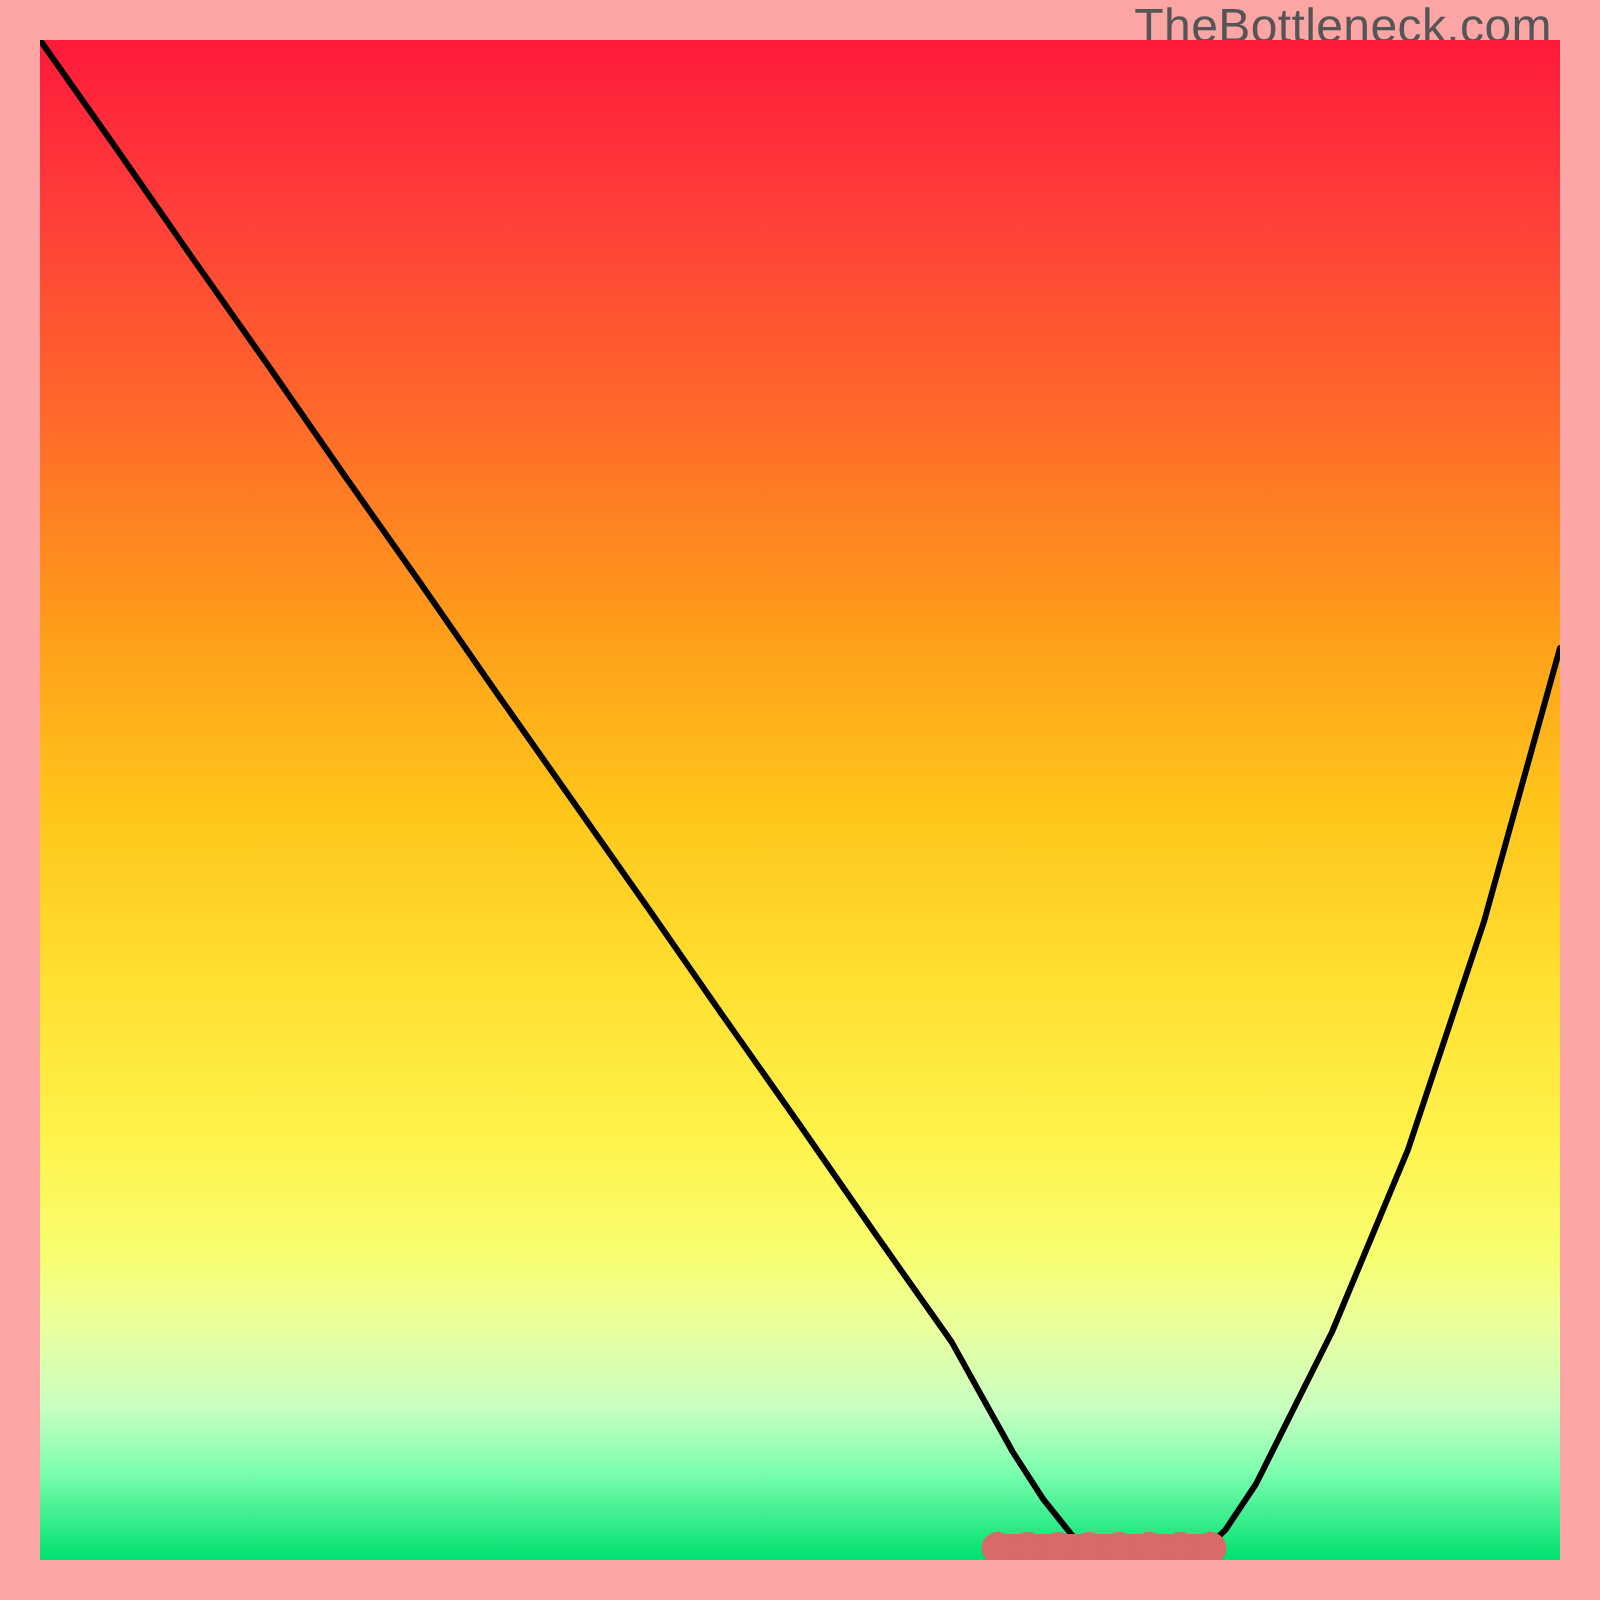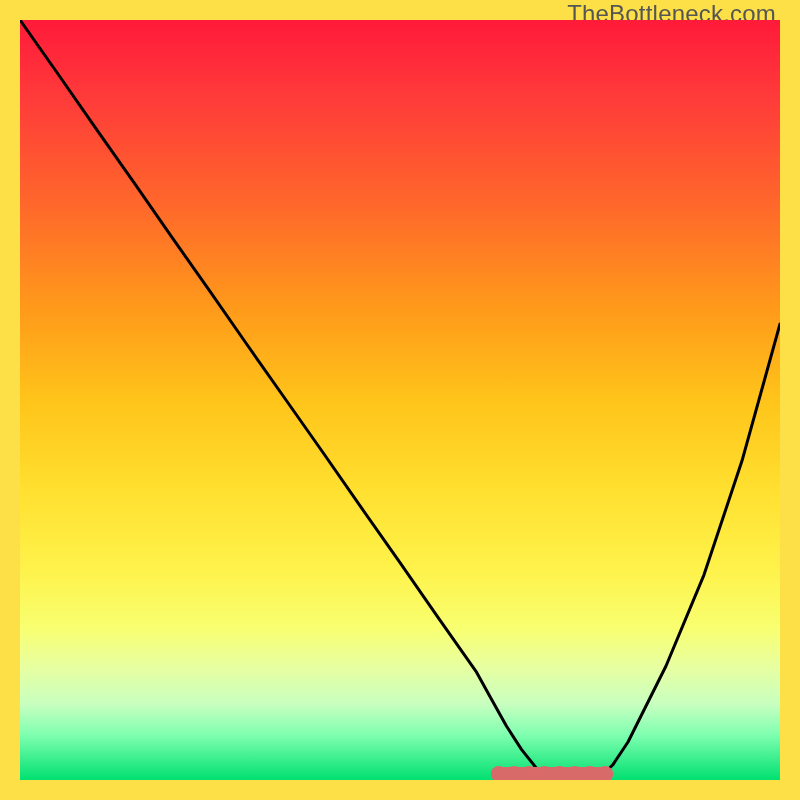--- a/index.html
+++ b/index.html
@@ -10,21 +10,21 @@
     overflow: hidden;
     background: #000;
     font-family: Arial, Helvetica, sans-serif;
   }
   .frame {
     position: absolute;
     top: 0;
     left: 0;
     width: 800px;
     height: 800px;
-    background: #fde047;
+    background: #fca5a5;
   }
   .plot-area {
     position: absolute;
     left: 20px;
     top: 20px;
     width: 760px;
     height: 760px;
     overflow: hidden;
   }
   .gradient {

